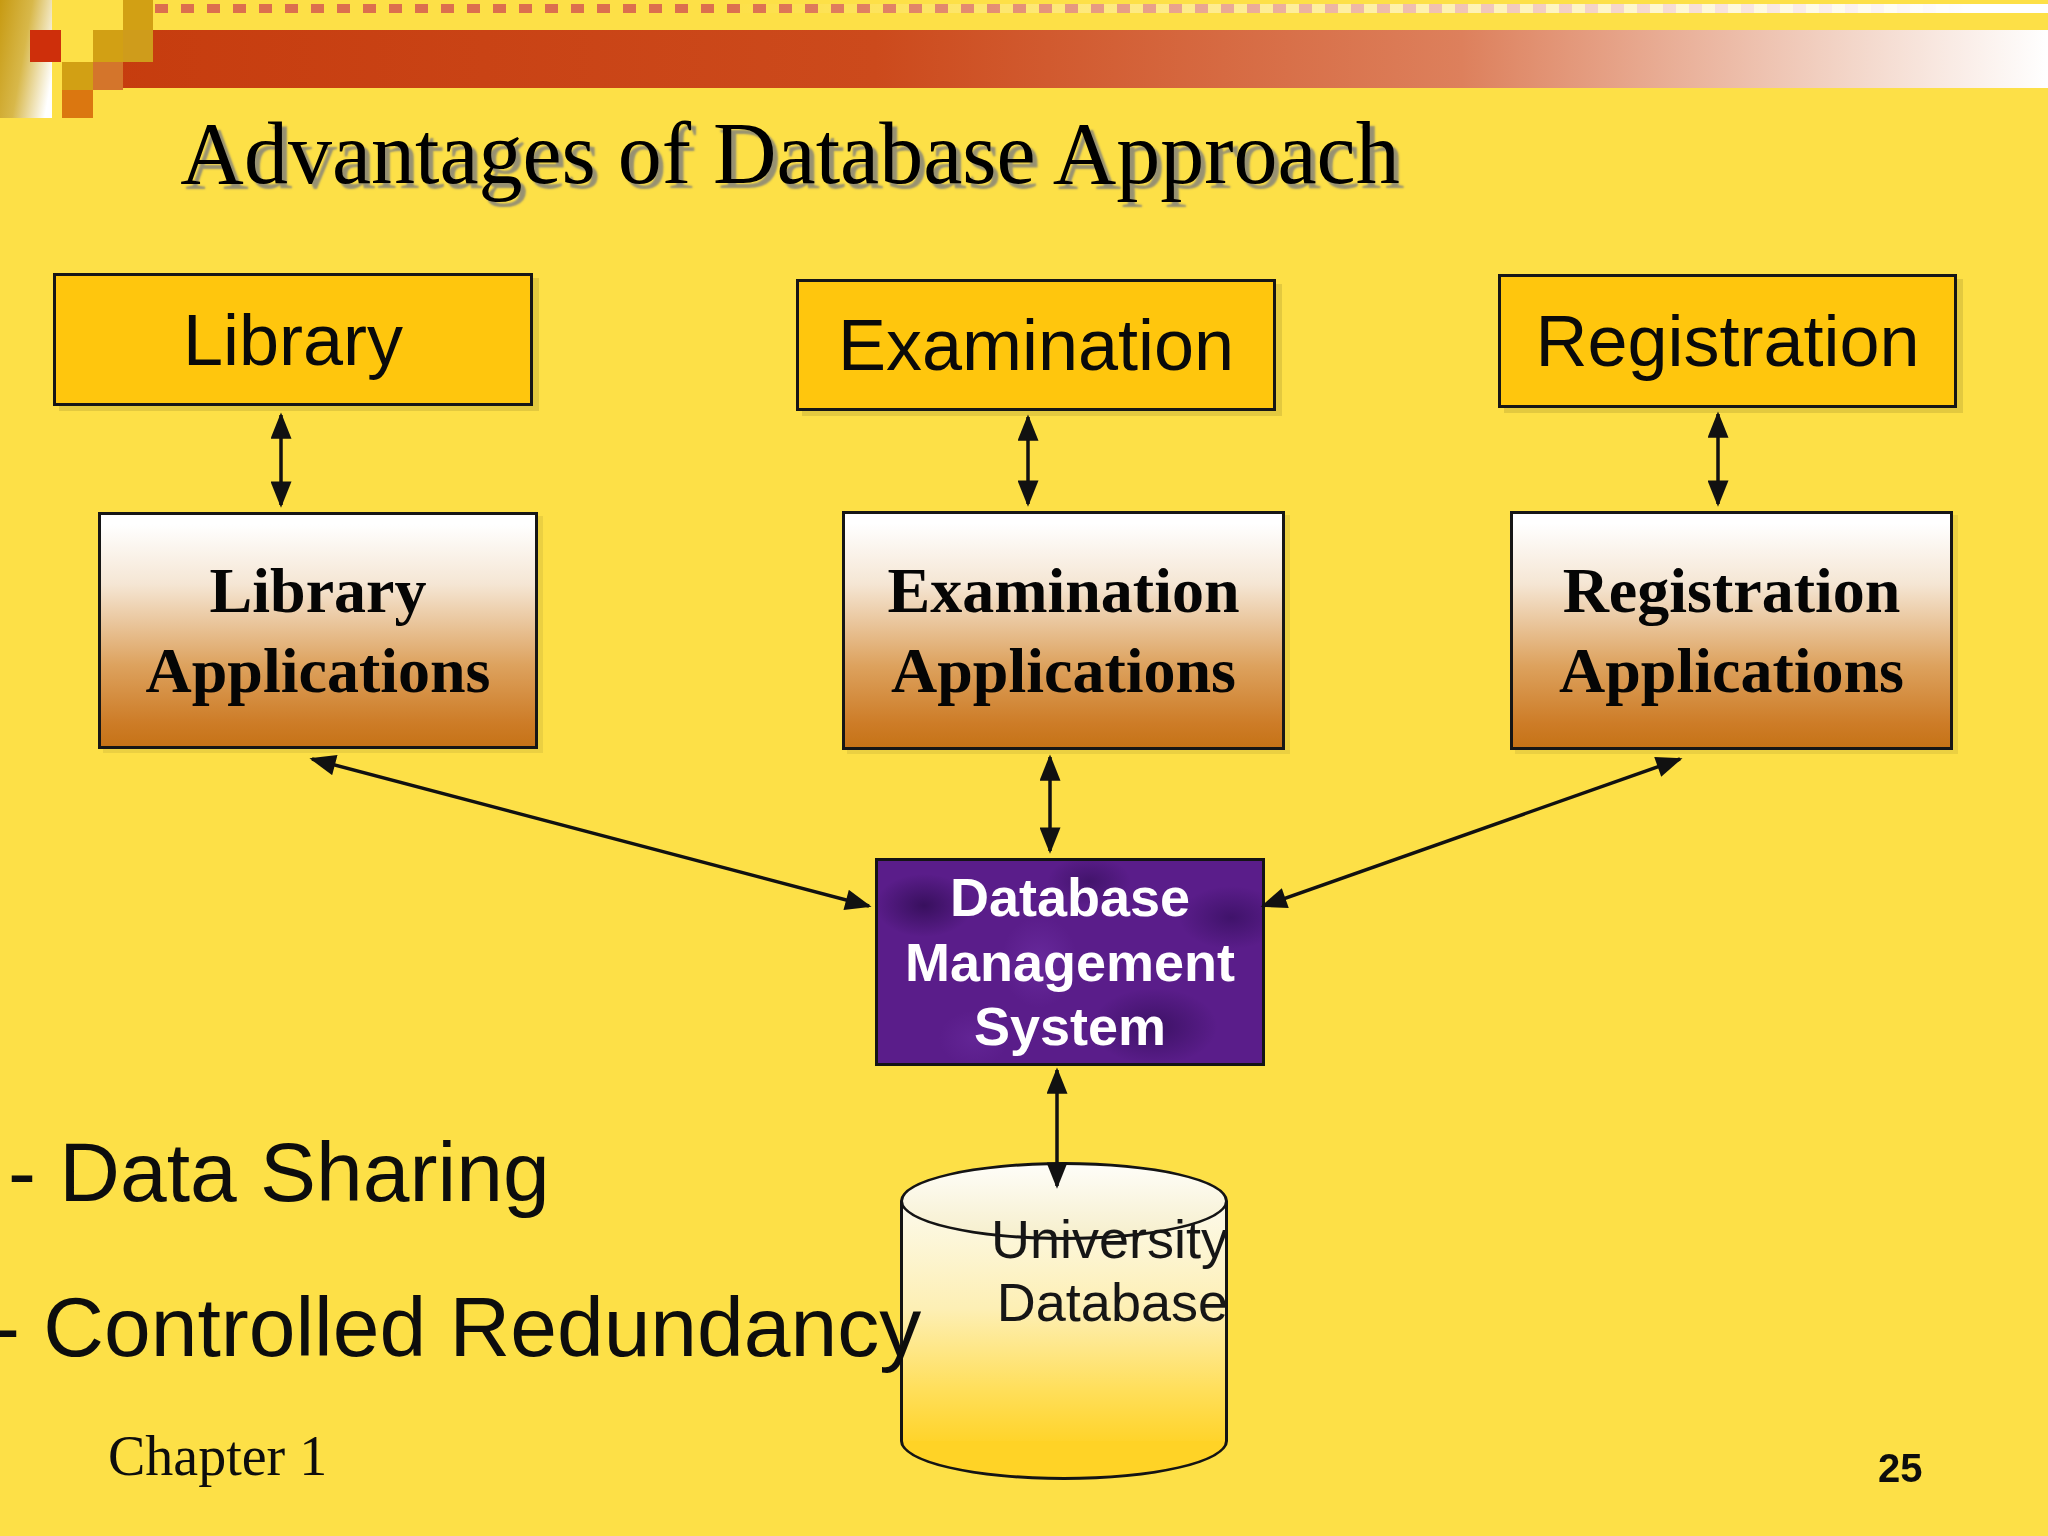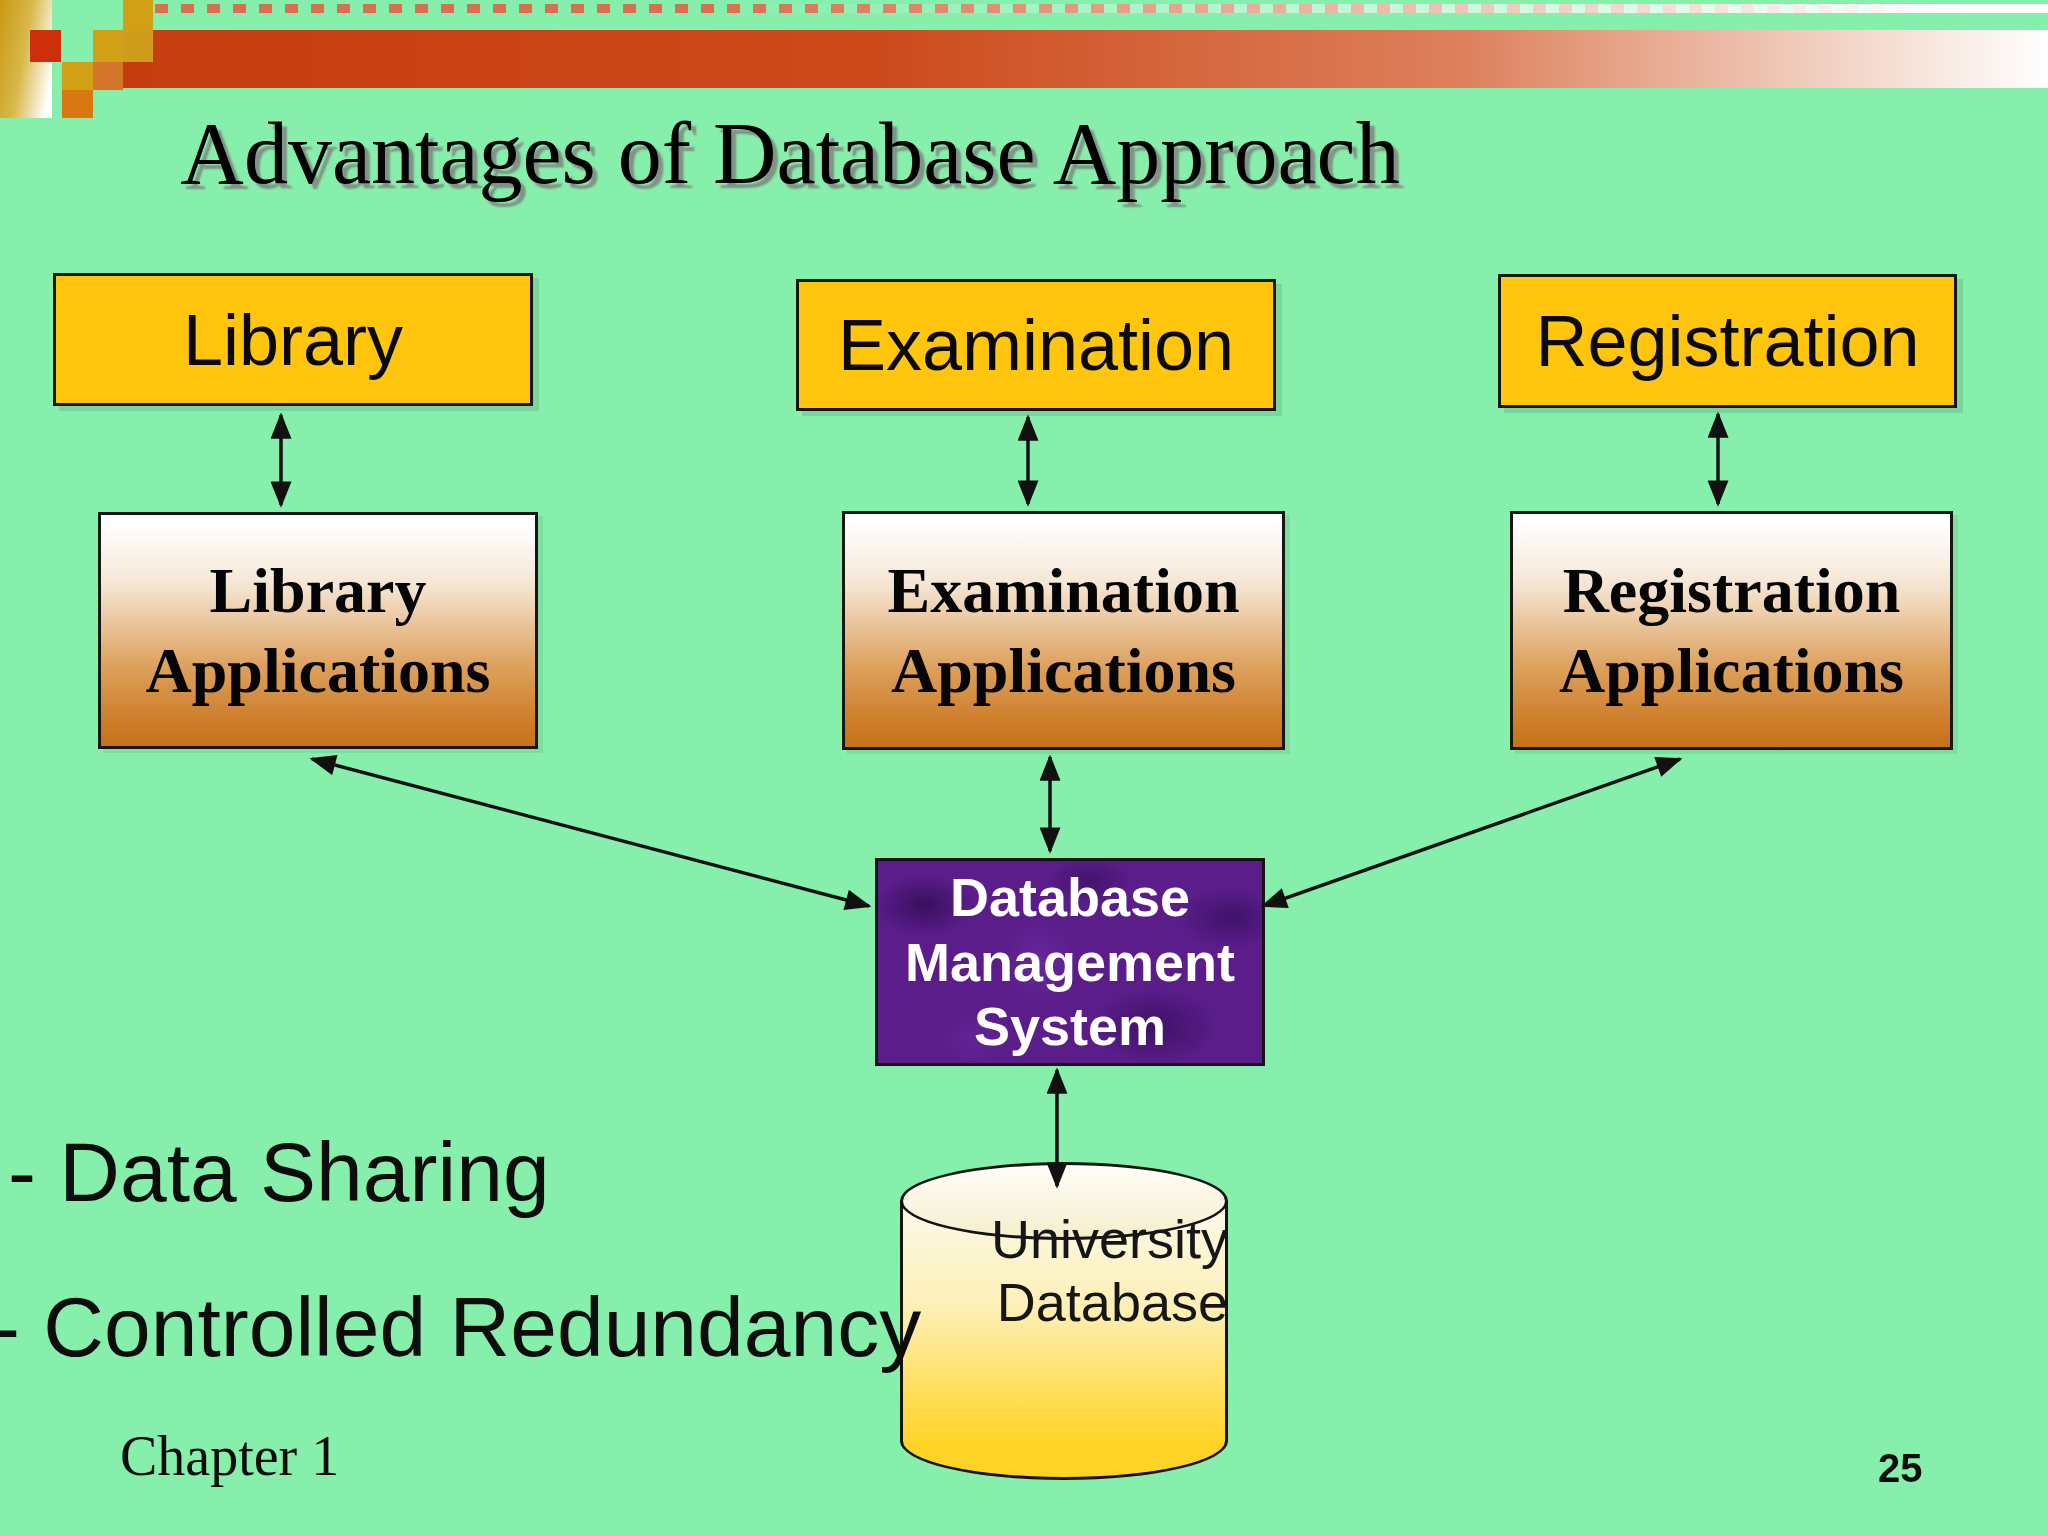--- a/index.html
+++ b/index.html
@@ -1,17 +1,17 @@
 <!DOCTYPE html>
 <html><head>
 <meta charset="utf-8">
 <style>
   html,body { margin:0; padding:0; background:#ffffff; }
   .slide {
-    position:relative; width:2048px; height:1536px; background:#86efac;
+    position:relative; width:2048px; height:1536px; background:#fde047;
     overflow:hidden; font-family:"Liberation Sans", sans-serif; color:#0d0d0d;
   }
   
   .dash-line {
     position:absolute; left:155px; top:4px; right:0; height:9px;
     background:repeating-linear-gradient(90deg,#dc6f4e 0 13px, transparent 13px 26px);
   }
   .dash-line::after { content:""; position:absolute; inset:0;
     background:linear-gradient(to right, rgba(255,255,255,0) 30%, #ffffff 96%); }
   .top-bar {
@@ -98,21 +98,21 @@
   .connectors { position:absolute; left:0; top:0; z-index:5; pointer-events:none; }
 
   
   .bullet { position:absolute; font-size:84px; line-height:1; color:#0d0d0d; white-space:nowrap; z-index:6;margin-top:42px; }
   .b-sharing      { left:8px;    top:1088px; }
   .b-independence { left:1208px; top:1088px; }
   .b-redundancy   { left:-8px;   top:1243px; }
   .b-integrity    { left:1200px; top:1246px; }
 
   
-  .chapter { position:absolute; left:120px; top:1424px; font-family:"Liberation Serif", serif; font-size:56px; }
+  .chapter { position:absolute; left:108px; top:1424px; font-family:"Liberation Serif", serif; font-size:56px; }
   .pagenum { position:absolute; left:1878px; top:1446px; font-size:40px; font-weight:bold; }
 </style>
 </head>
 <body>
 
 <div class="slide">
 
   <div class="dash-line"></div>
   <div class="top-bar"></div>
   <div class="corner-vbar"></div>

